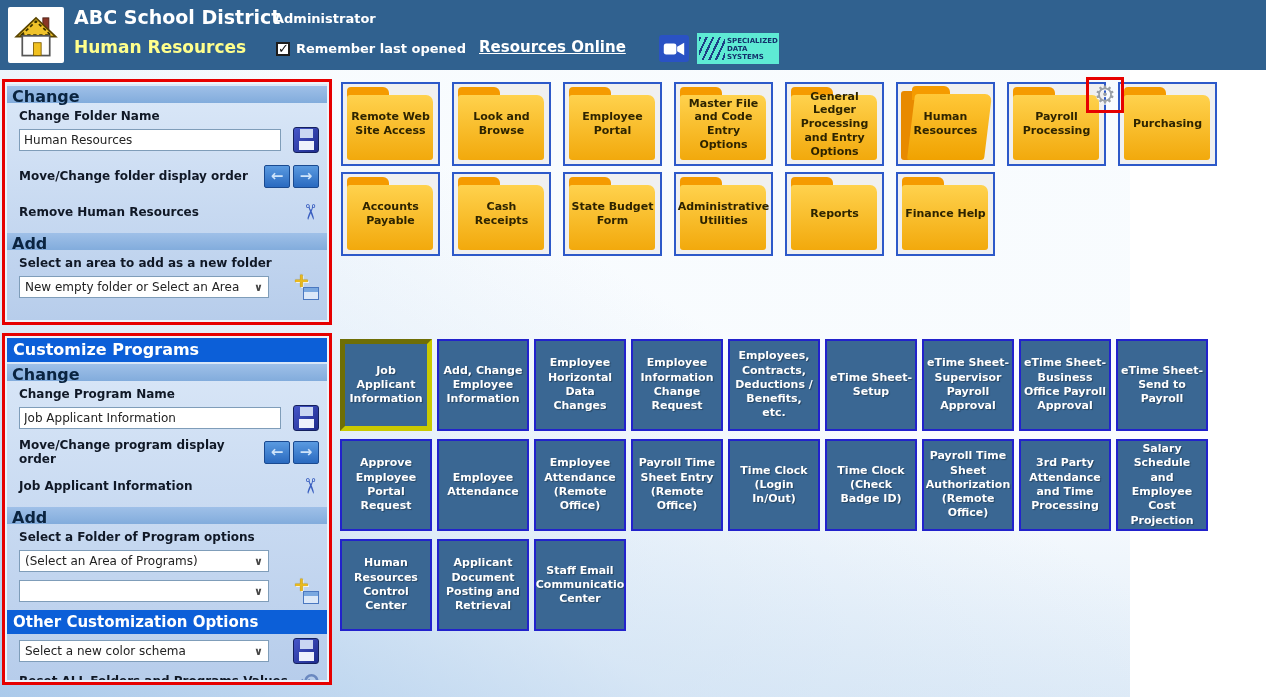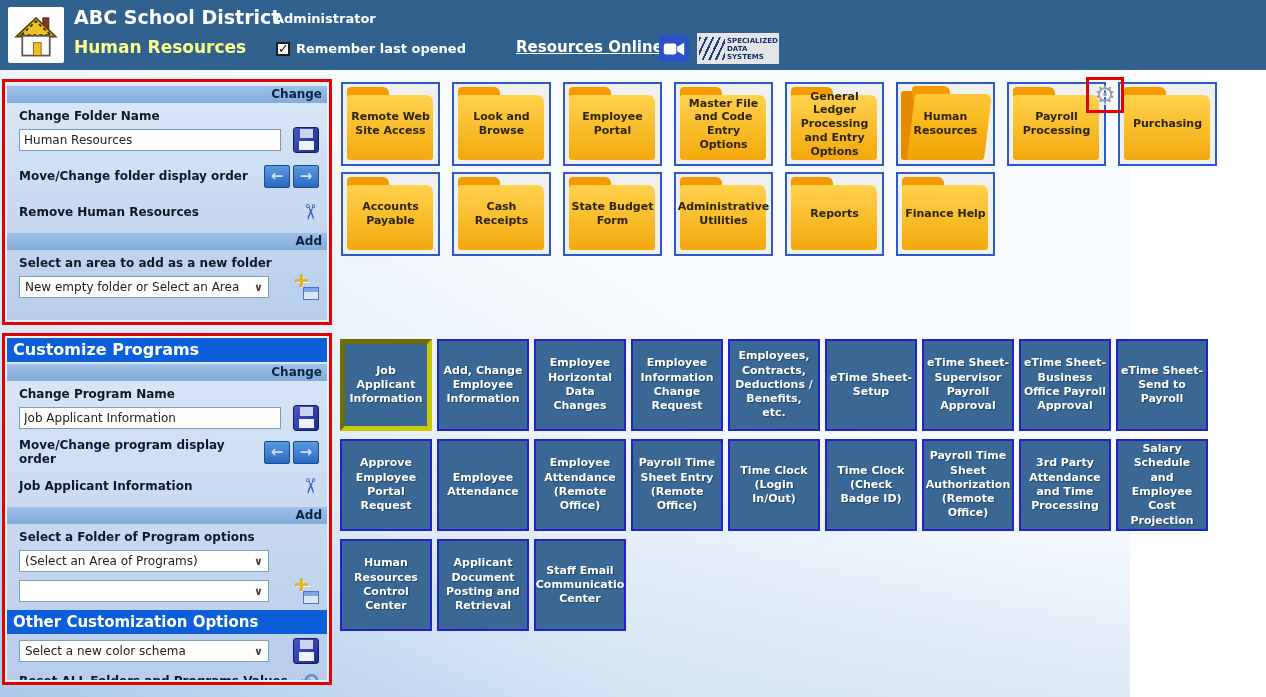--- a/index.html
+++ b/index.html
@@ -15,43 +15,43 @@
   #header { position:absolute; top:0; left:0; width:1266px; height:70px; background:#30618f; }
   .house-box { position:absolute; left:8px; top:7px; width:56px; height:56px; background:#fff; border-radius:2px;
     display:flex; align-items:center; justify-content:center; cursor:pointer; }
   .hdr-district { position:absolute; left:74px; top:6px; color:#fff; font-weight:bold; font-size:19px; }
   .hdr-role { position:absolute; left:274px; top:11px; color:#fff; font-weight:bold; font-size:13px; }
   .hdr-module { position:absolute; left:74px; top:37px; color:#ffff8c; font-weight:bold; font-size:17px; }
   .hdr-remember { position:absolute; left:276px; top:41px; display:flex; align-items:center; gap:6px; }
   .cbx { width:14px; height:14px; background:#fff; border:2px solid #1c1c1c; color:#111;
     font-size:13px; font-weight:bold; line-height:10px; text-align:center; cursor:pointer; }
   .hdr-remember-label { color:#ffffff; font-weight:bold; font-size:13px; }
-  .hdr-link { position:absolute; left:516px; top:38px; color:#fff; font-weight:bold; font-size:15px;
+  .hdr-link { position:absolute; left:479px; top:38px; color:#fff; font-weight:bold; font-size:15px;
     text-decoration:underline; cursor:pointer; }
   .cam-box { position:absolute; left:659px; top:35px; width:30px; height:27px; background:#2a52c4;
     border-radius:3px; display:flex; align-items:center; justify-content:center; cursor:pointer; }
-  .sds-logo { position:absolute; left:697px; top:33px; width:82px; height:31px; background:#e5e5e5;
+  .sds-logo { position:absolute; left:697px; top:33px; width:82px; height:31px; background:#5eead4;
     display:flex; align-items:center; }
   .sds-stripes { width:26px; height:23px; margin-left:2px;
     background:repeating-linear-gradient(115deg,#1d3f86 0 2px, rgba(0,0,0,0) 2px 6px); }
   .sds-text { font-size:7px; font-weight:bold; color:#13306b; line-height:8px; margin-left:2px; }
 
   
   .red-panel { position:absolute; left:2px; width:330px; border:3px solid #e60000;
     background:#eef3fa; padding:2px; }
   #panel-folders { top:79px; height:246px; }
   #panel-programs { top:333px; height:352px; }
   .panel-body { width:100%; height:100%; background:linear-gradient(180deg,#dbe8f8,#b7cdeb); overflow:hidden; }
   .ptitle { background:#0c5fd8; color:#fff; font-weight:bold; font-size:16px; height:24px;
     line-height:24px; padding:0 6px; position:relative; }
   .done-btn { position:absolute; right:4px; top:2px; height:20px; padding:0 10px; background:#0c5fd8;
     border:2px solid #fff; color:#fff; font-weight:bold; font-size:12px; line-height:16px;
     box-shadow:-2px 2px 0 rgba(60,60,60,0.45); cursor:pointer; }
   .sbar { margin-top:2px; background:linear-gradient(180deg,#9fc0e8,#82acdc); color:#0a2440;
-    font-weight:bold; font-size:12px; padding:1px 5px; height:17px;text-align:right; }
+    font-weight:bold; font-size:16px; padding:1px 5px; height:17px; }
   .lbl { margin:6px 8px 0 12px; font-weight:bold; font-size:12px; color:#101826; }
   .ctl-row { display:flex; align-items:center; justify-content:space-between;
     margin:4px 8px 0 12px; height:26px; }
   .ctl-row.gap10 { margin-top:10px; } .ctl-row.gap8 { margin-top:8px; }
   .txt { width:262px; height:22px; border:1px solid #7f9db9; background:#fff; font-size:12px;
     padding:0 4px; font-family:inherit; color:#222; }
   .dd { width:250px; height:22px; border:1px solid #7f9db9; background:#fff; display:flex;
     align-items:center; justify-content:space-between; padding:0 5px; cursor:pointer; }
   .dd-text { font-size:12px; color:#222; white-space:nowrap; overflow:hidden; }
   .dd-chev { font-size:11px; color:#444; font-weight:bold; }

